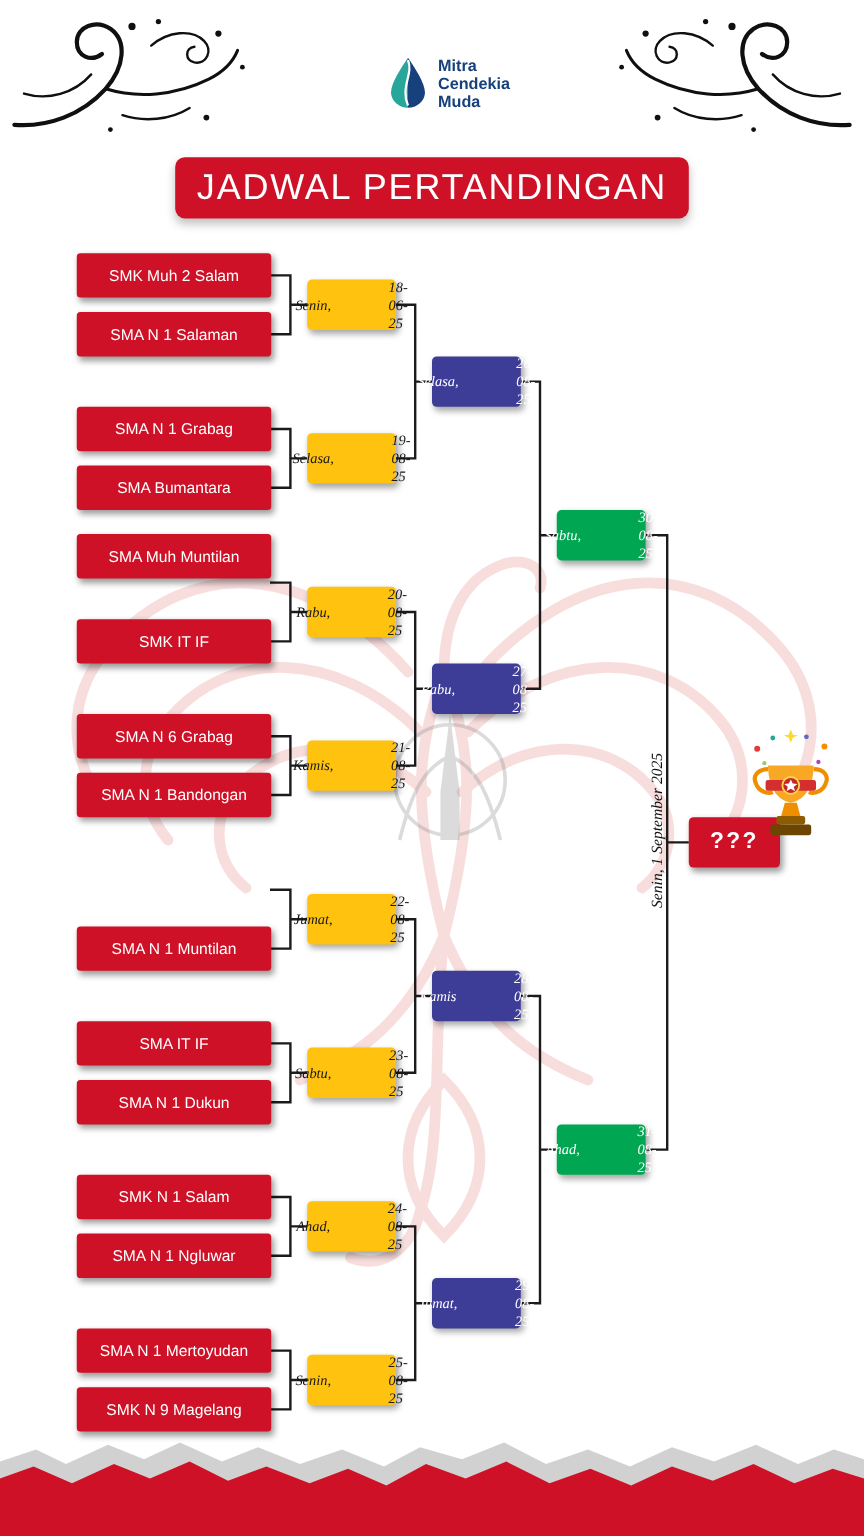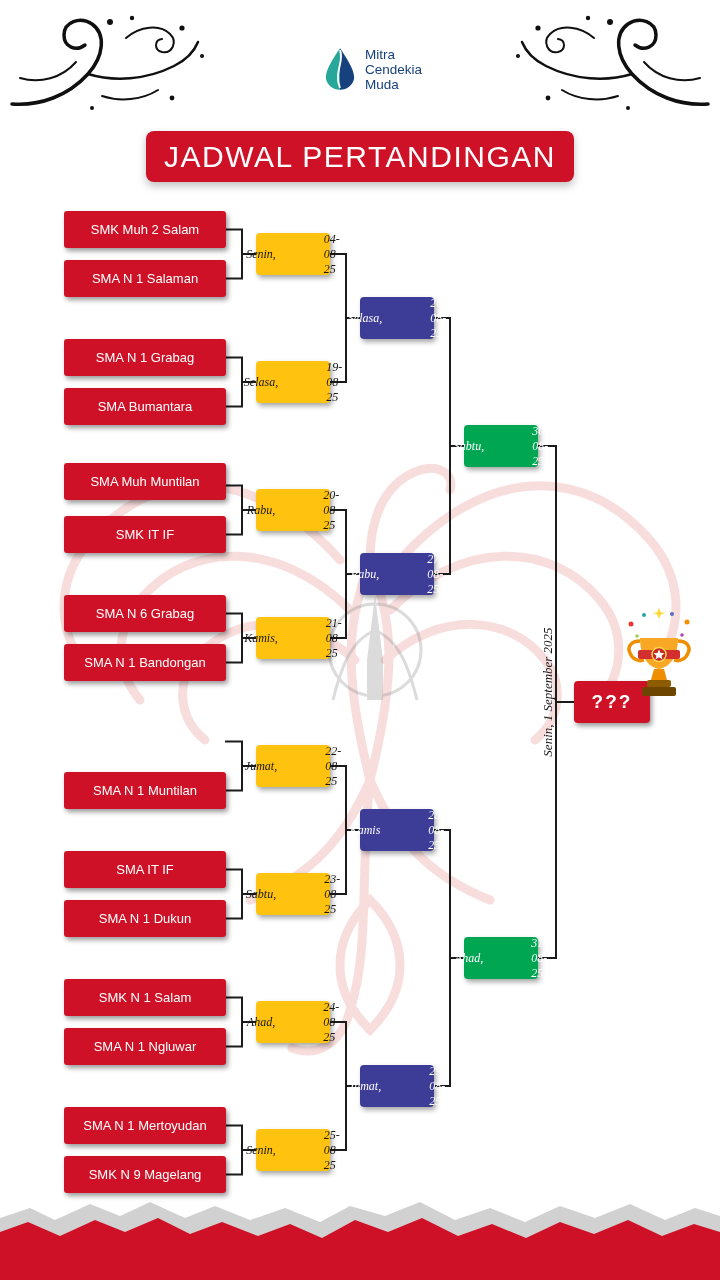--- a/index.html
+++ b/index.html
@@ -11,21 +11,21 @@
   svg.layer { position:absolute; }
   .watermark { left:30px; top:380px; width:660px; height:700px; opacity:.18; z-index:0; }
   .emblem { left:300px; top:560px; width:150px; height:180px; opacity:.30; z-index:0; }
   .connectors { left:0; top:0; width:720px; height:1280px; z-index:1; }
   .flourish { top:8px; width:200px; height:115px; z-index:2; }
   .fl-left { left:6px; }
   .fl-right { right:6px; transform:scaleX(-1); }
 
   .logo { position:absolute; left:323px; top:46px; display:flex; align-items:center; gap:8px; z-index:2; }
   .logo-icon { width:34px; height:46px; }
-  .logo-text { font-weight:normal; font-size:13.5px; line-height:15px; color:var(--logo-blue,#16417C); }
+  .logo-text { font-weight:bold; font-size:13.5px; line-height:15px; color:var(--logo-blue,#16417C); }
 
   .title-banner {
     position:absolute; left:146px; top:131px; width:428px; height:51px;
     background:var(--red,#CE1126); border-radius:8px;
     display:flex; align-items:center; justify-content:center;
     box-shadow:0 4px 8px rgba(0,0,0,.25); z-index:2;
   }
   .title-banner span { color:#fff; font-weight:normal; font-size:30px; letter-spacing:1.5px; }
 
   .team {
@@ -159,35 +159,35 @@
   </div>
 
   <div class="title-banner">
     <span>JADWAL PERTANDINGAN</span>
   </div>
 
   <div class="team" style="top:211px">SMK Muh 2 Salam</div>
   <div class="team" style="top:260px">SMA N 1 Salaman</div>
   <div class="team" style="top:339px">SMA N 1 Grabag</div>
   <div class="team" style="top:388px">SMA Bumantara</div>
-  <div class="team" style="top:463px">SMA Muh Muntilan</div>
+  <div class="team" style="top:445px">SMA Muh Muntilan</div>
   <div class="team" style="top:516px">SMK IT IF</div>
   <div class="team" style="top:595px">SMA N 6 Grabag</div>
   <div class="team" style="top:644px">SMA N 1 Bandongan</div>
   <div class="team" style="top:772px">SMA N 1 Muntilan</div>
   <div class="team" style="top:851px">SMA IT IF</div>
   <div class="team" style="top:900px">SMA N 1 Dukun</div>
   <div class="team" style="top:979px">SMK N 1 Salam</div>
   <div class="team" style="top:1028px">SMA N 1 Ngluwar</div>
   <div class="team" style="top:1107px">SMA N 1 Mertoyudan</div>
   <div class="team" style="top:1156px">SMK N 9 Magelang</div>
 
   <div class="match r1" style="top:233px">
     <span>Senin,</span>
-    <span>04-08-25</span>
+    <span>18-06-25</span>
   </div>
   <div class="match r1" style="top:361px">
     <span>Selasa,</span>
     <span>19-08-25</span>
   </div>
   <div class="match r1" style="top:489px">
     <span>Rabu,</span>
     <span>20-08-25</span>
   </div>
   <div class="match r1" style="top:617px">

